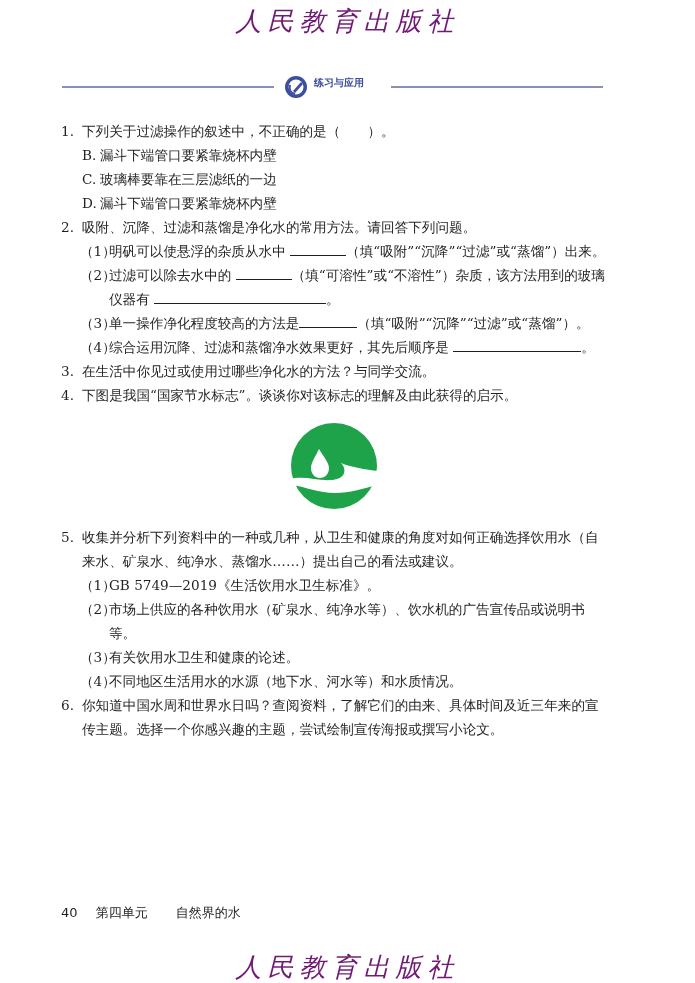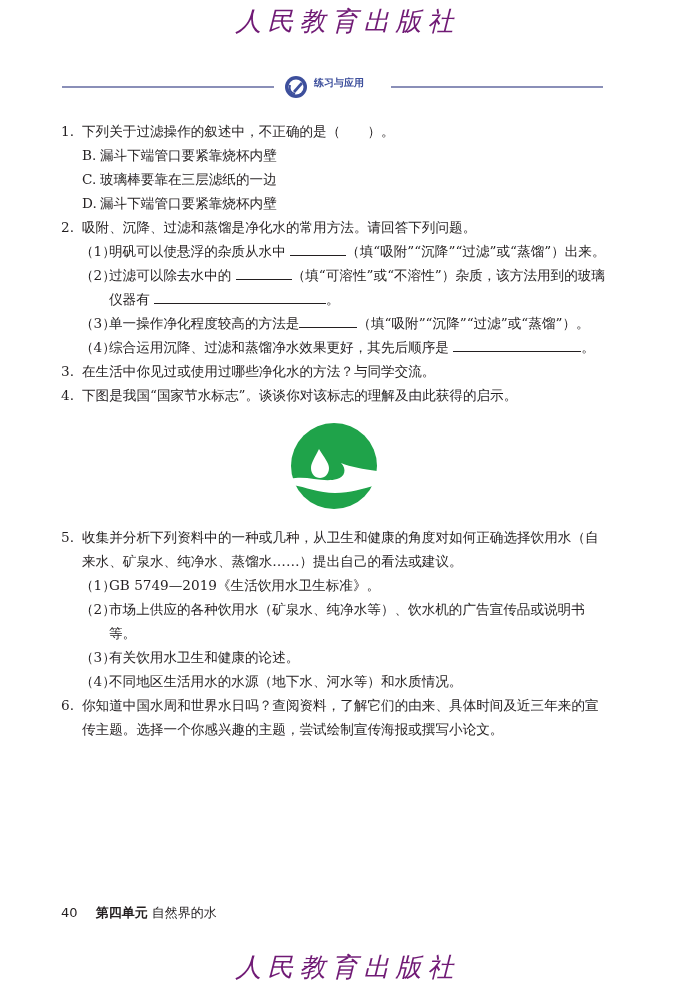--- a/index.html
+++ b/index.html
@@ -21,21 +21,21 @@
   .q { position:relative; padding-left:21px; }
   .q .num { position:absolute; left:0; }
   .opt { padding-left:21px; }
   .opt .lab { display:inline-block; width:18px; }
   .sub { position:relative; padding-left:48px; }
   .sub .num { position:absolute; left:19px; }
   .blank { display:inline-block; border-bottom:1px solid #231f20; height:14px; vertical-align:baseline; }
   .logo-wrap { text-align:center; padding:16px 0 18px 0; height:84px; }
   .footer { position:absolute; top:904px; left:61px; font-size:13px; }
   .footer .page { font-family:"DejaVu Sans",sans-serif; margin-right:14px; }
-  .footer .unit { margin-right:0;font-weight:bold; }
+  .footer .unit { margin-right:24px; }
 </style>
 </head>
 <body>
 
 <div class="publisher top">人民教育出版社</div>
 
 <div class="section-head">
   <div class="rule left"></div>
   <svg class="head-icon" viewBox="0 0 24 24">
     <circle cx="12" cy="12" r="11" fill="#3d4f9c"></circle>

